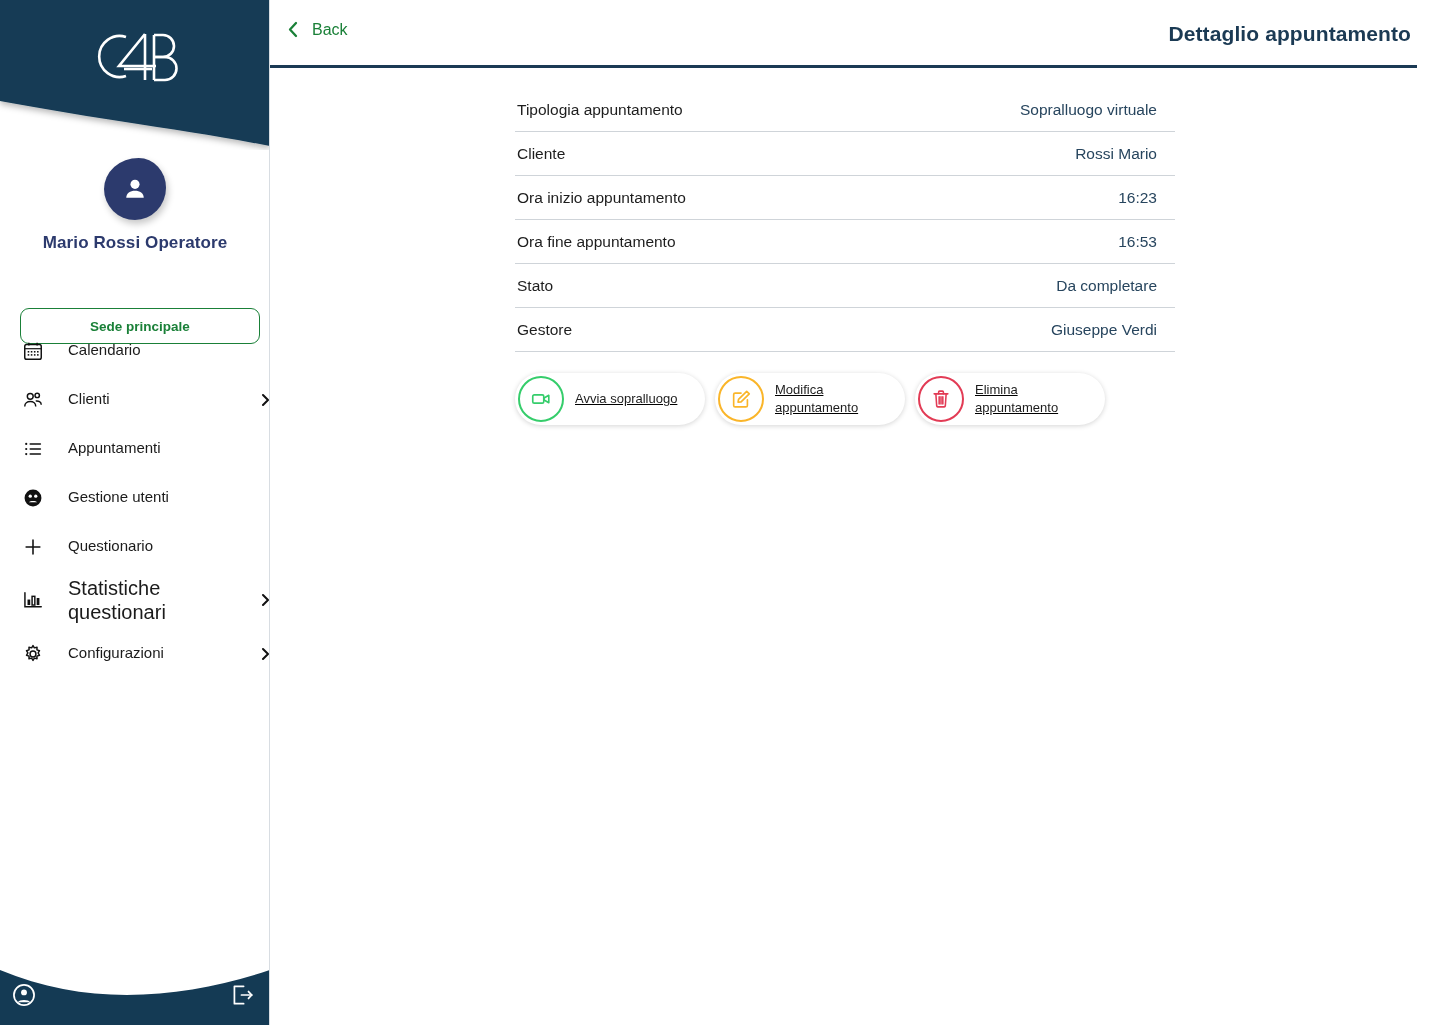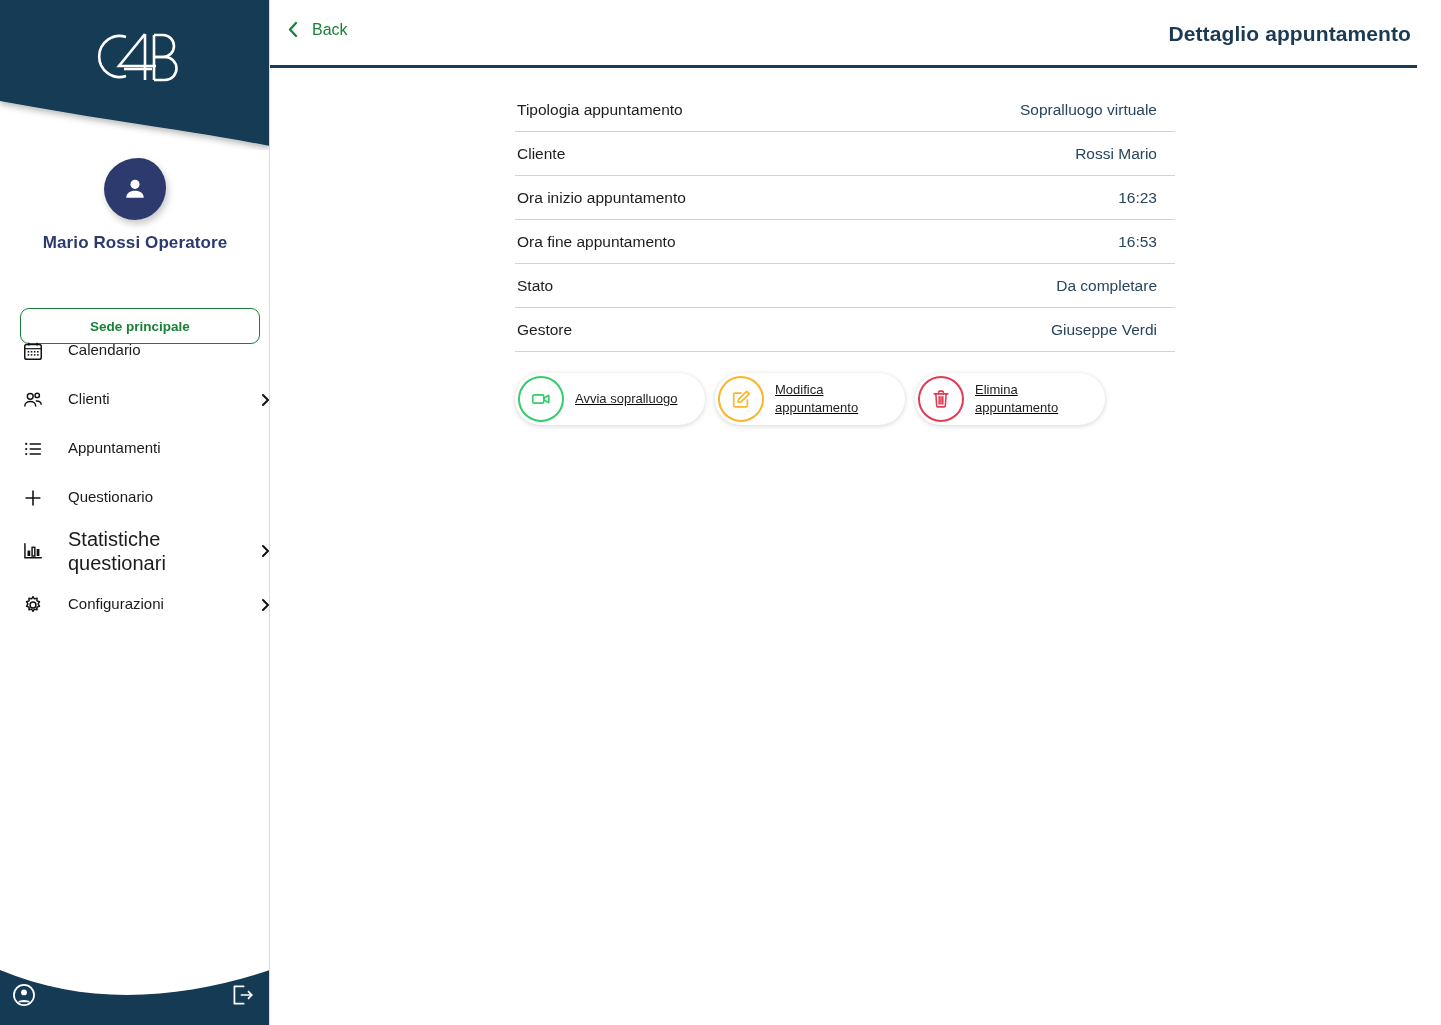--- a/index.html
+++ b/index.html
@@ -310,20 +310,31 @@
           <svg width="22" height="22" viewBox="0 0 24 24" fill="none" stroke="#111" stroke-width="1.8">
             <path d="M9 6.5 H20 M9 12 H20 M9 17.5 H20" stroke-linecap="round"></path>
             <circle cx="4.6" cy="6.5" r="1.2" fill="#111" stroke="none"></circle>
             <circle cx="4.6" cy="12" r="1.2" fill="#111" stroke="none"></circle>
             <circle cx="4.6" cy="17.5" r="1.2" fill="#111" stroke="none"></circle>
           </svg>
         </span>
         <span class="nav-label">Appuntamenti</span>
       </div>
 
+      <div class="nav-item">
+        <span class="nav-icon">
+          <svg width="22" height="22" viewBox="0 0 24 24">
+            <circle cx="12" cy="12" r="9.2" fill="#111"></circle>
+            <circle cx="9" cy="10" r="1.8" fill="#fff"></circle>
+            <circle cx="15" cy="10" r="1.8" fill="#fff"></circle>
+            <path d="M7.5 16.6 C9 14.8 15 14.8 16.5 16.6 Z" fill="#fff"></path>
+          </svg>
+        </span>
+        <span class="nav-label">Gestione utenti</span>
+      </div>
 
       <div class="nav-item">
         <span class="nav-icon">
           <svg width="22" height="22" viewBox="0 0 24 24" fill="none" stroke="#111" stroke-width="1.7" stroke-linecap="round">
             <path d="M12 4.5 V19.5 M4.5 12 H19.5"></path>
           </svg>
         </span>
         <span class="nav-label">Questionario</span>
       </div>
 

